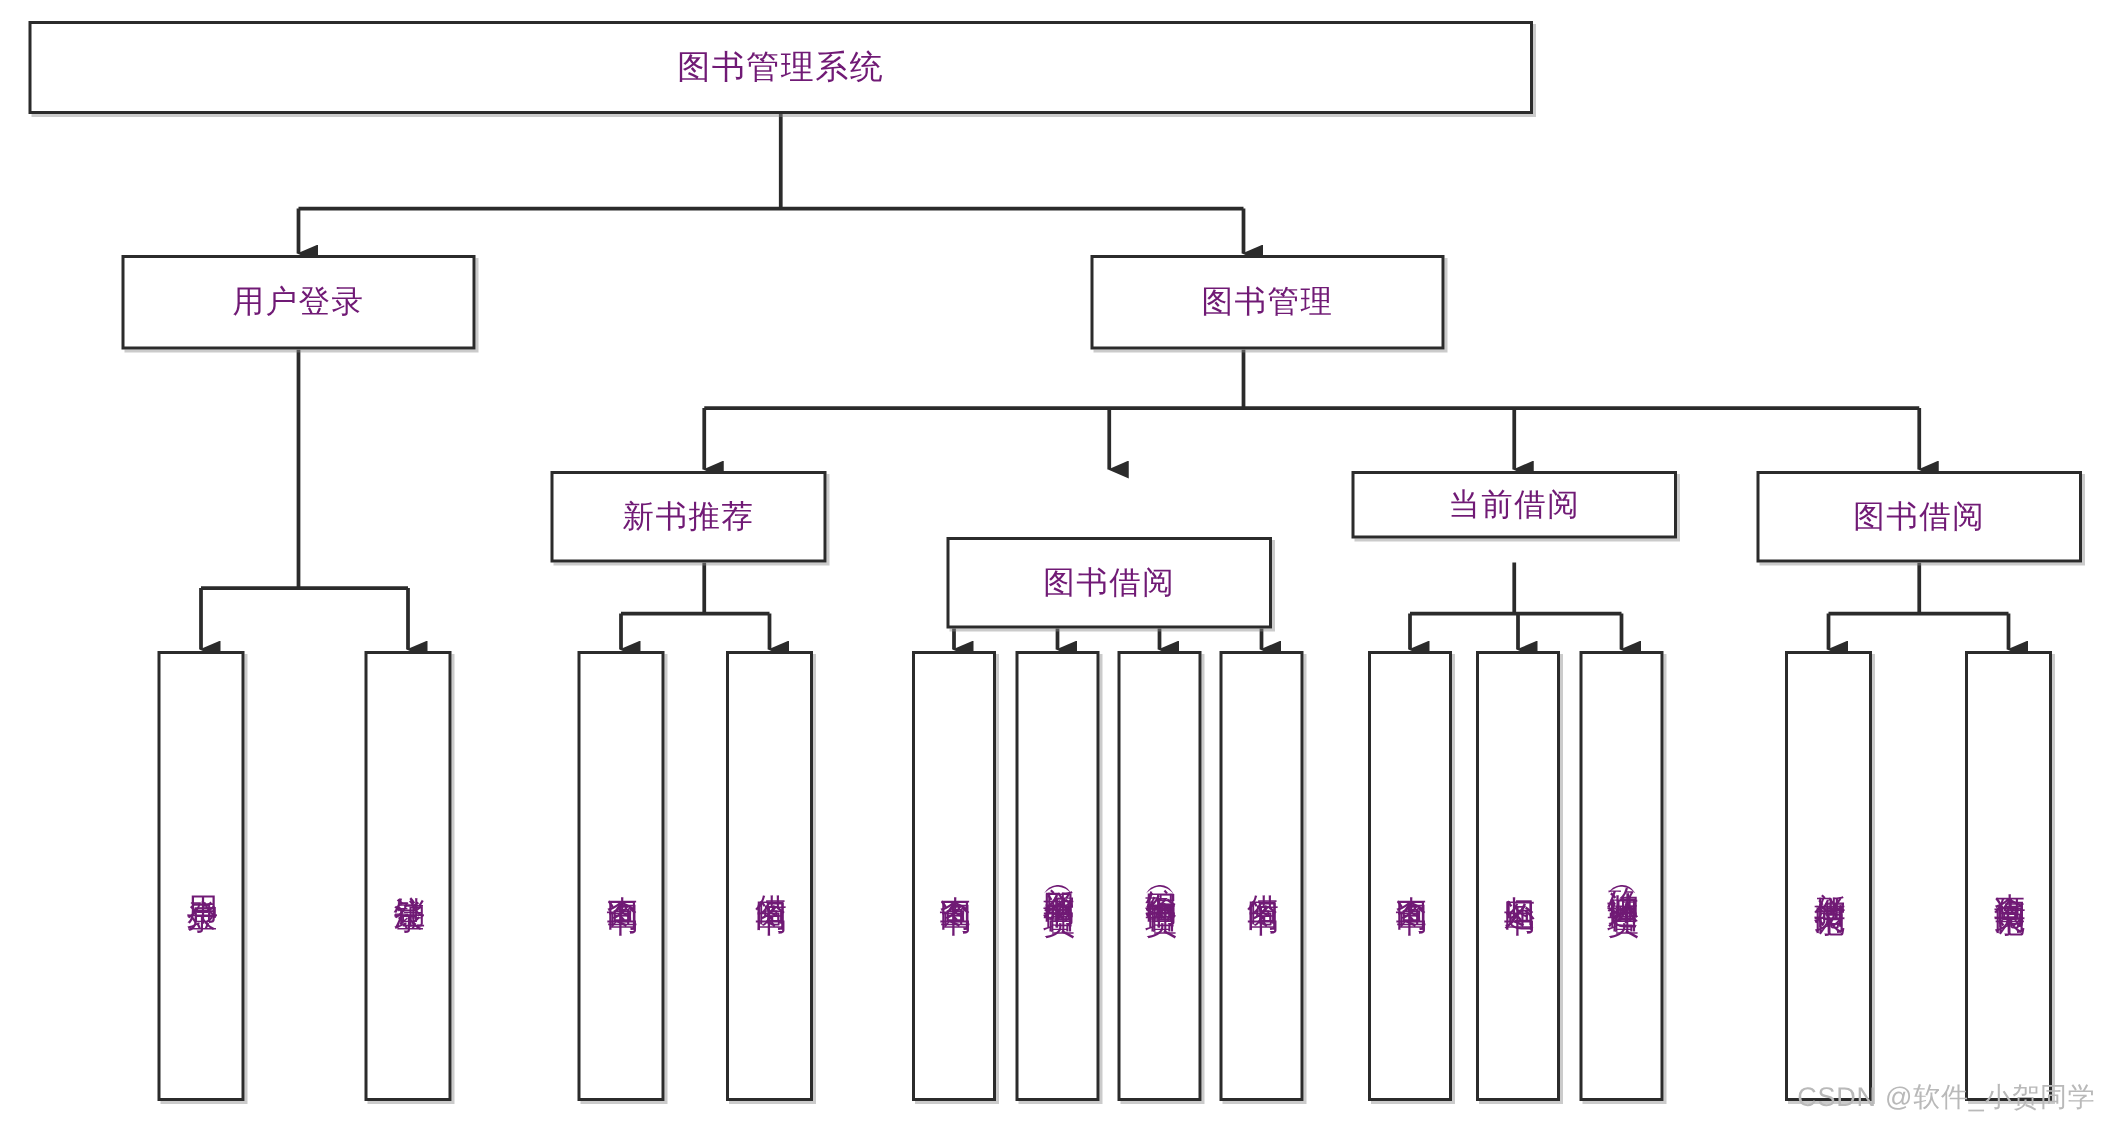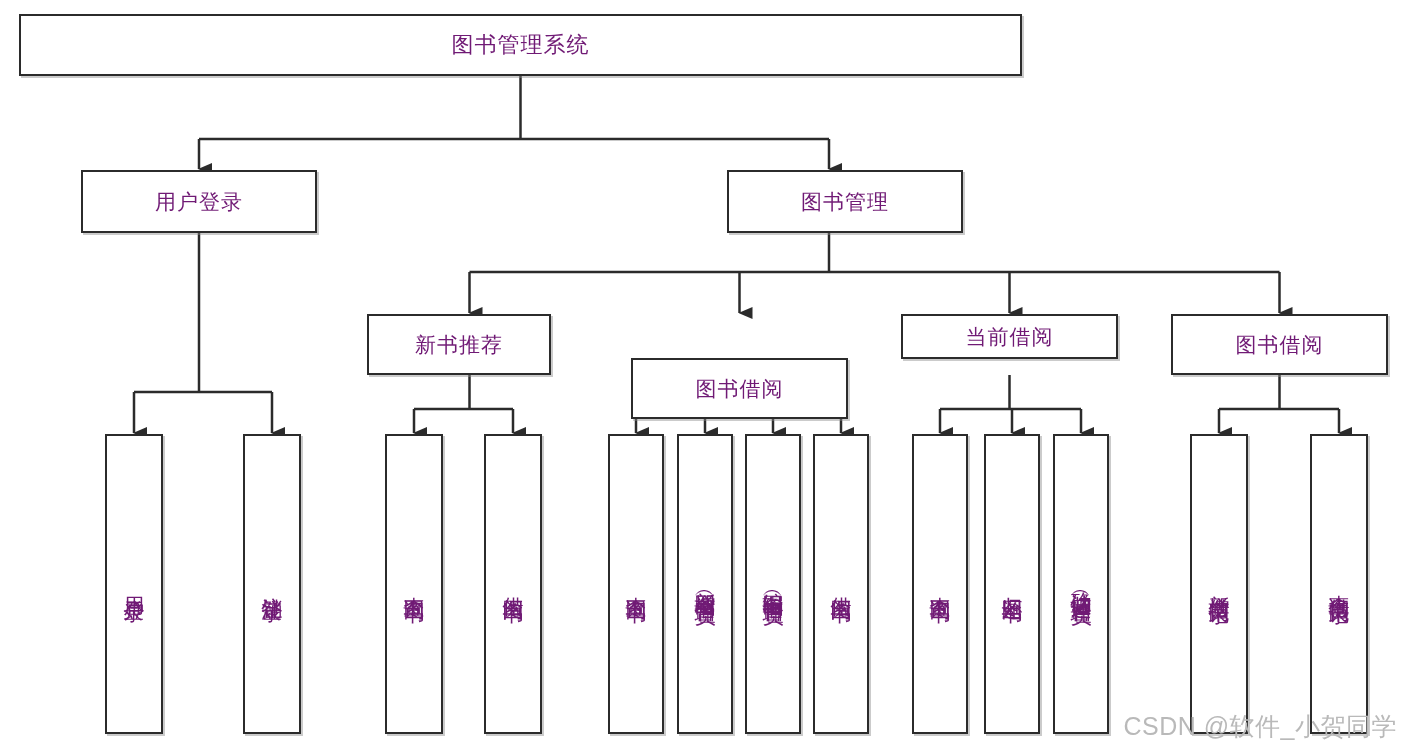--- a/index.html
+++ b/index.html
@@ -57,21 +57,21 @@
   .node.vert .vlabel {
     writing-mode: vertical-rl;
     text-orientation: upright;
     white-space: nowrap;
     display: block;
   }
   .watermark {
     position: absolute;
     right: 8px;
     bottom: 4px;
-    font-size: 25px;
+    font-size: 18px;
     color: #b9b9b9;
     letter-spacing: 0.5px;
     white-space: nowrap;
     font-family: "Liberation Sans", "DejaVu Sans", sans-serif;
     margin-left: 48px;
   }
 </style>
 </head>
 <body>
 

